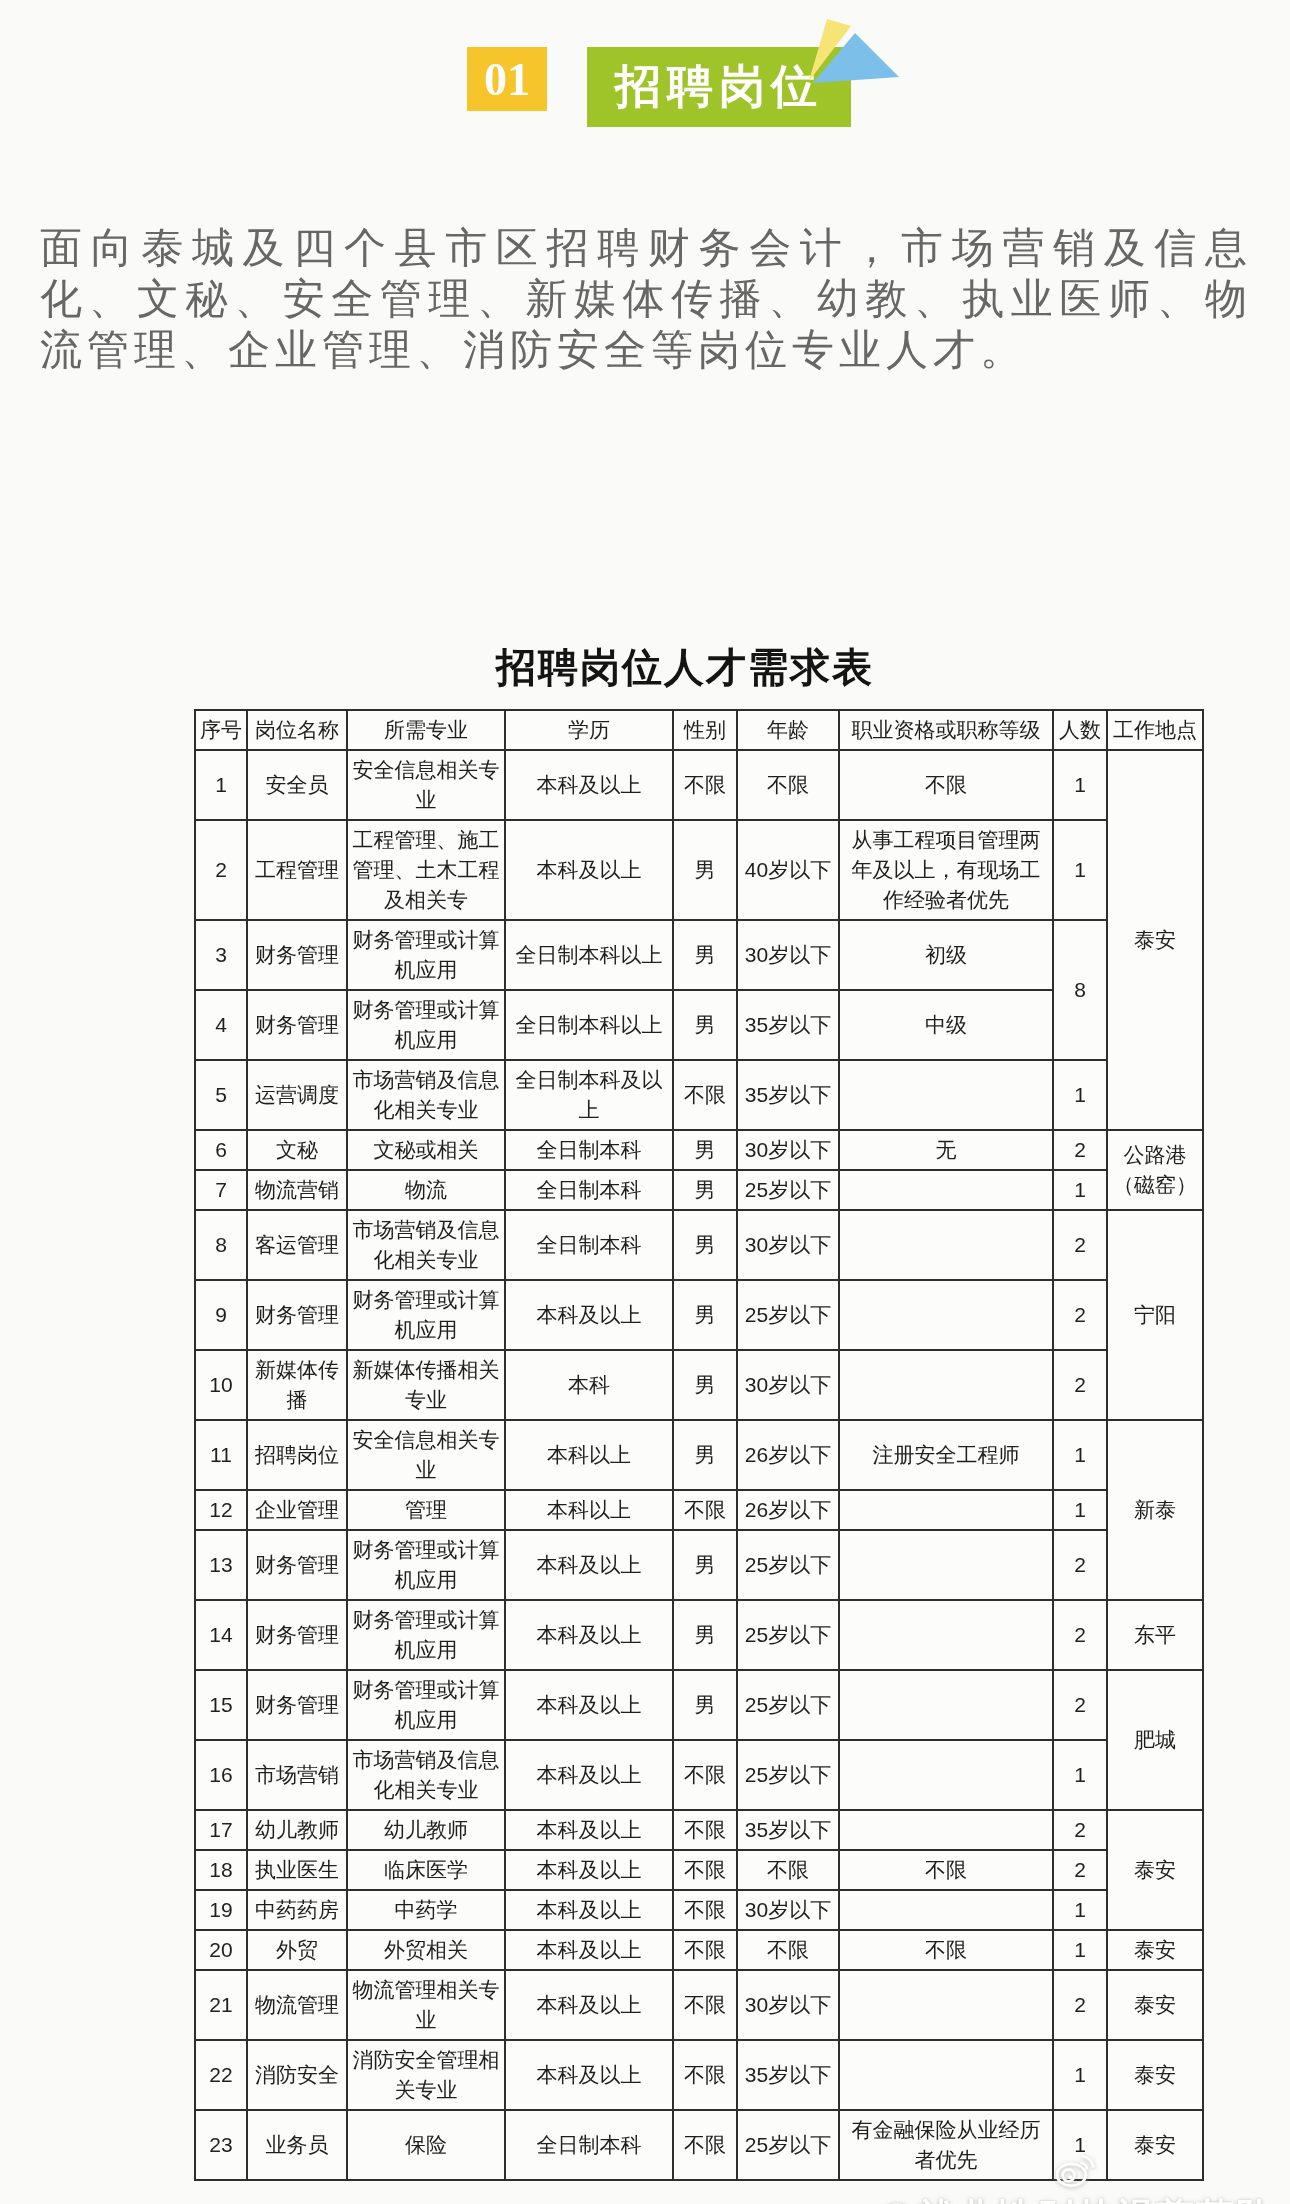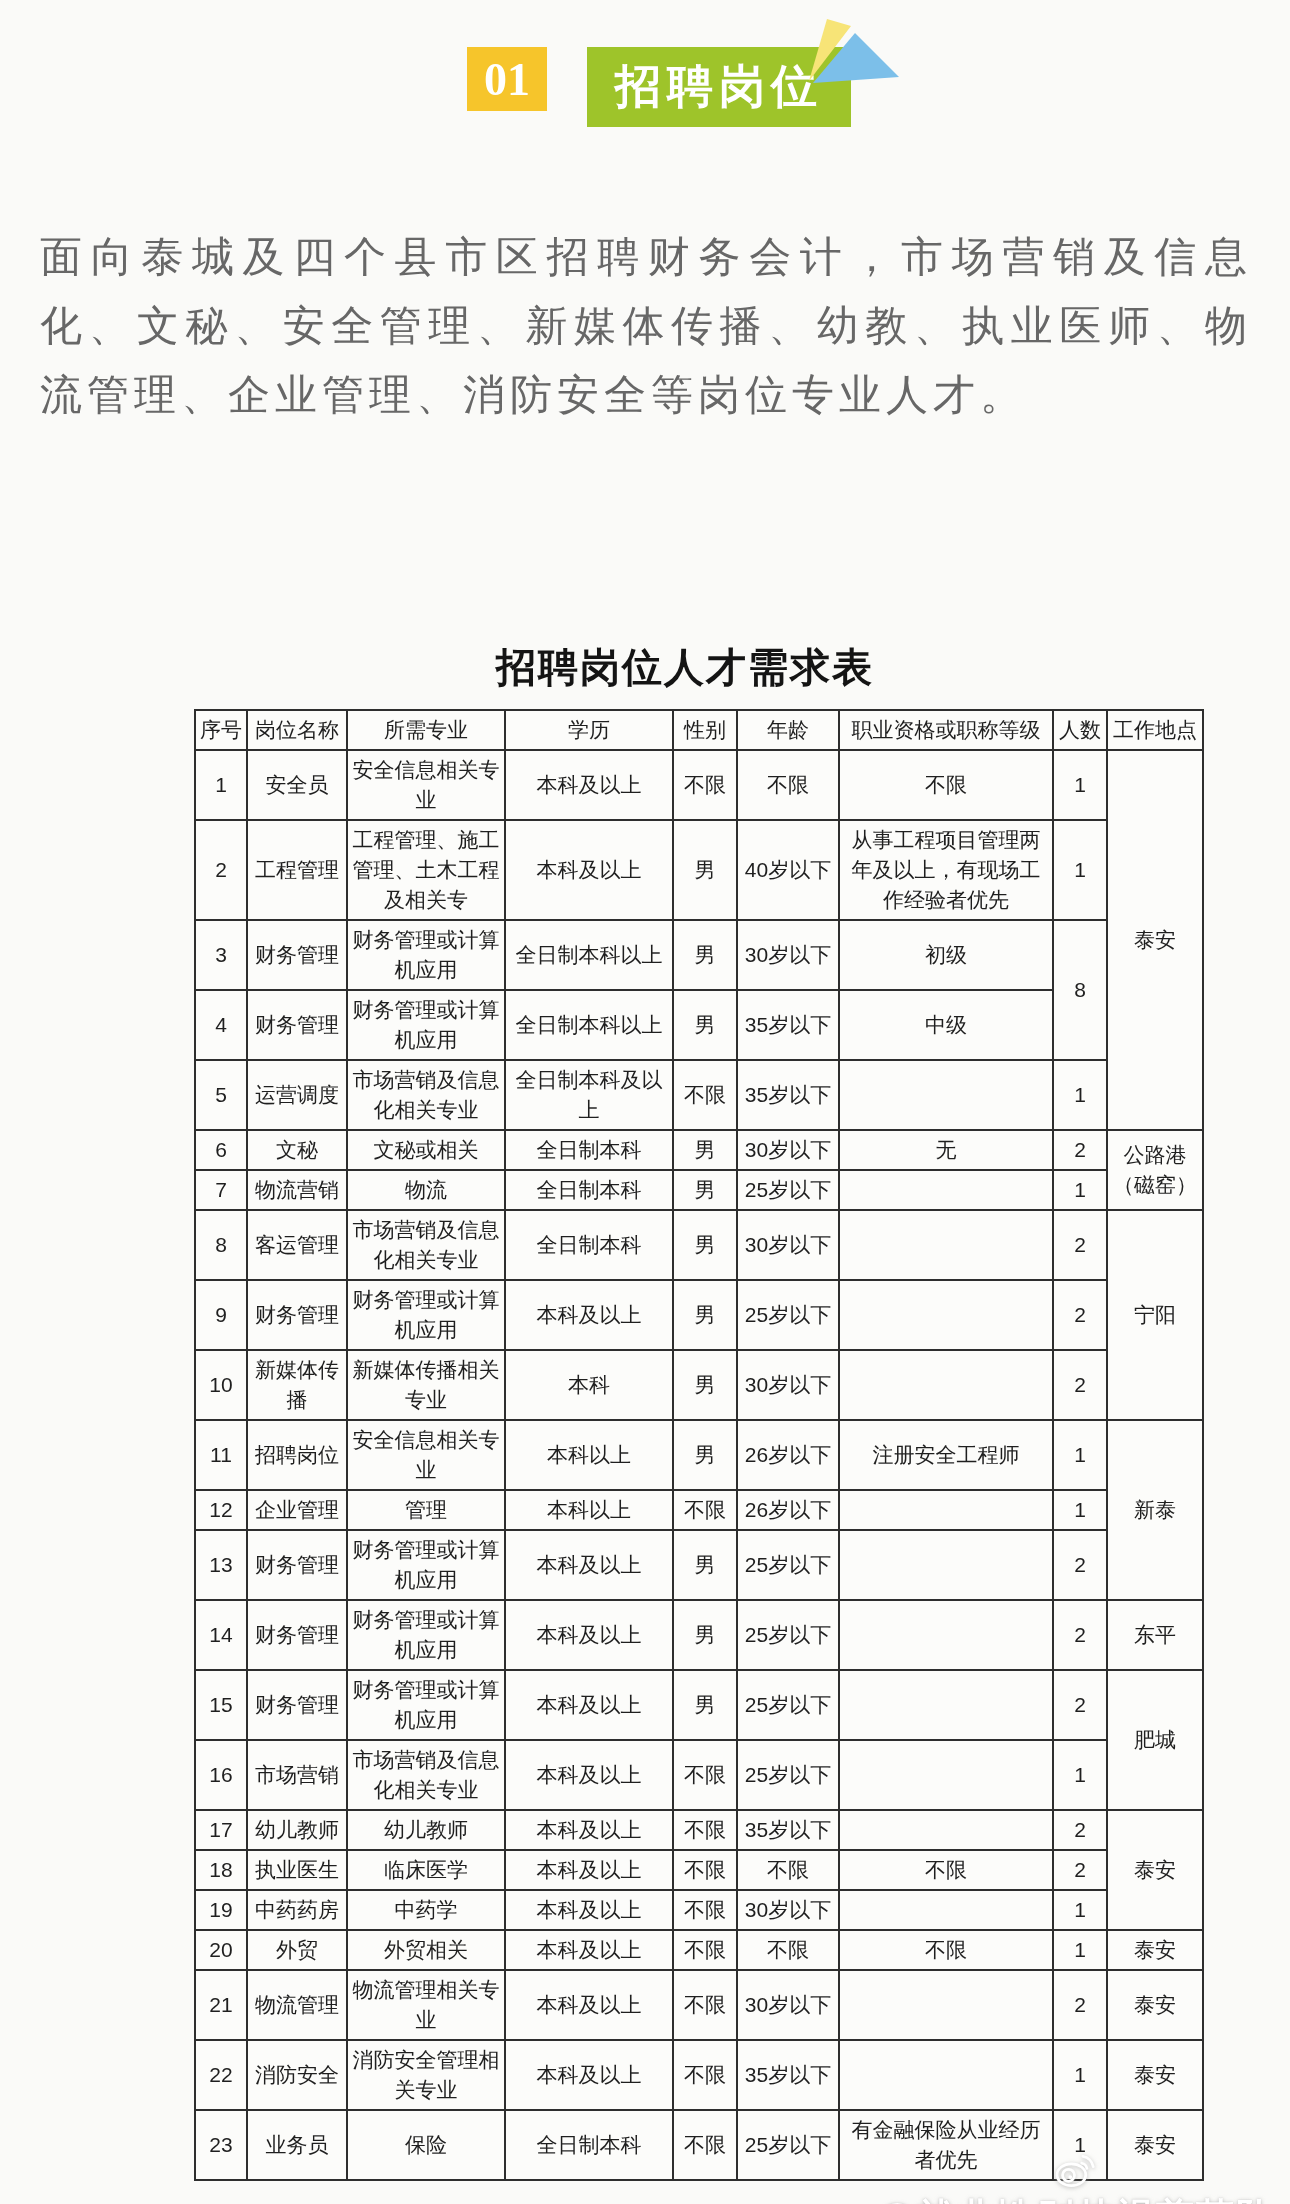--- a/index.html
+++ b/index.html
@@ -28,21 +28,21 @@
     display:flex; align-items:center; justify-content:center;
     color:#fff; font-size:46px; font-weight:bold; letter-spacing:6px;margin-left:24px;
   }
   .badge-triangles {
     position:absolute; top:-28px; right:-48px; width:100px; height:72px;
   }
 
   
   .intro {
     position:absolute; top:222px; left:40px; width:1212px;
-    font-size:42px; line-height:69px; letter-spacing:5px;
+    font-size:42px; line-height:51px; letter-spacing:5px;
     color:#676767;
     text-align:justify; text-justify:inter-ideograph;
   }
 
   
   .table-wrap { position:absolute; top:640px; left:162px; width:1014px;padding-left:32px; }
   .table-title {
     text-align:center;
     font-family:"Liberation Serif", serif;
     font-size:40px; font-weight:bold; color:#141414;

